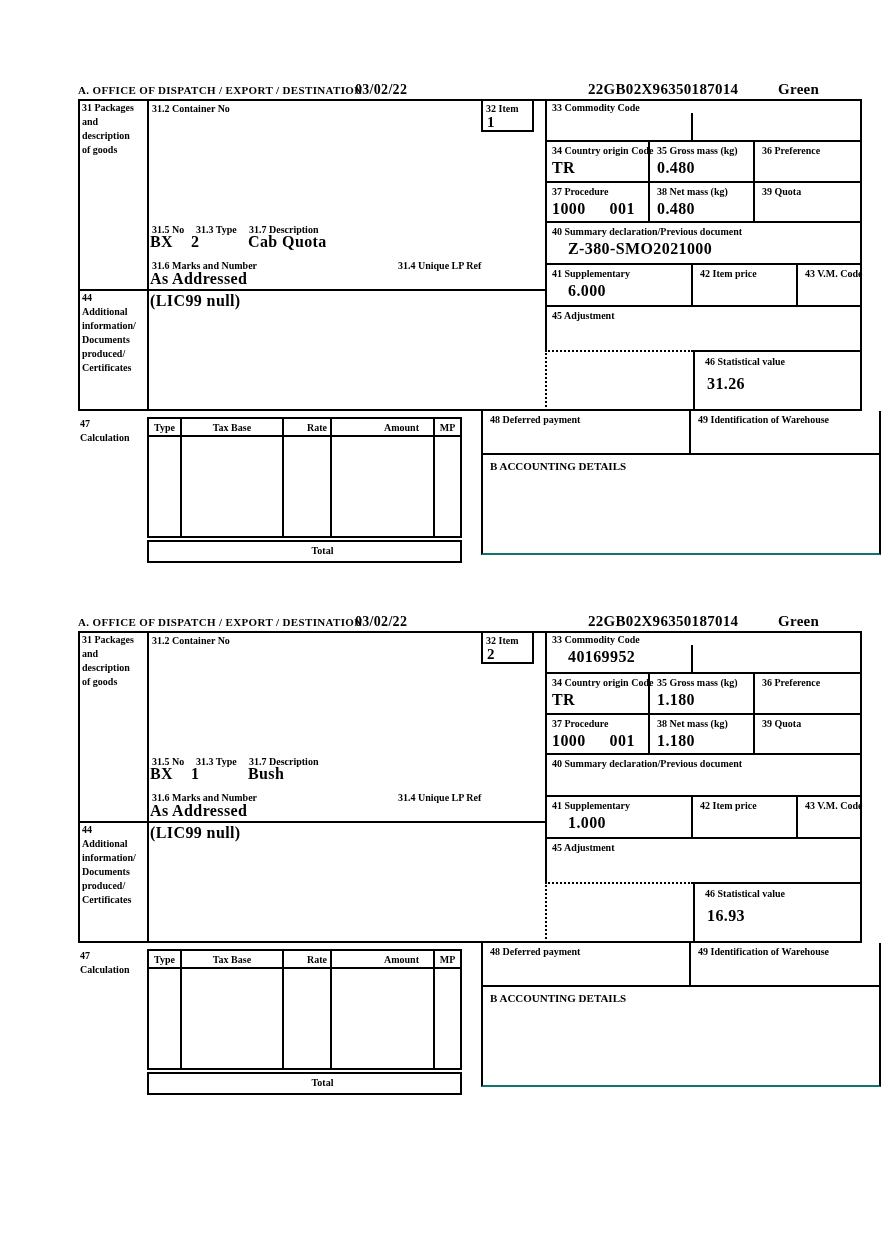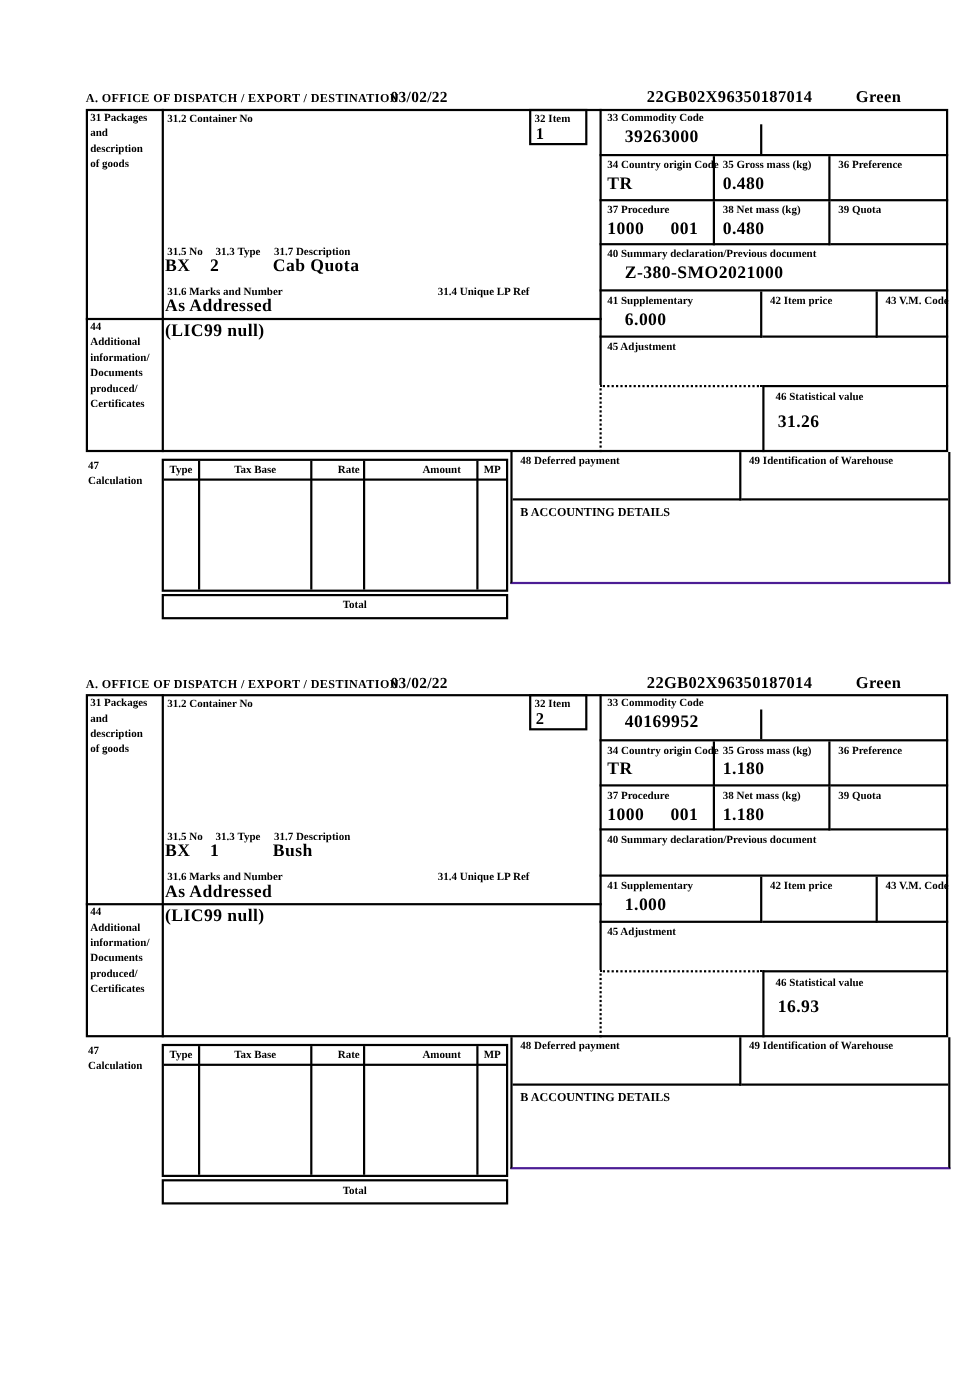--- a/index.html
+++ b/index.html
@@ -18,22 +18,22 @@
   .cl{padding:3px 0 0 7px;}          
   .cv{padding:2px 0 0 7px;}          
   .ind{padding-left:23px;}
   .hdr-title{font-size:11px;font-weight:bold;letter-spacing:.35px;white-space:nowrap;}
   .hdr-val{font-size:14px;font-weight:bold;letter-spacing:.3px;white-space:nowrap;font-family:Liberation Serif, serif;}
   .hdr-ref{font-size:15px;font-weight:bold;letter-spacing:.3px;white-space:nowrap;}
   .tax{position:absolute;left:147px;width:315px;height:121px;border:2px solid #000;box-sizing:border-box;}
   .th{position:absolute;top:3px;font-size:10px;font-weight:bold;box-sizing:border-box;}
   .total{position:absolute;left:147px;width:315px;height:23px;border:2px solid #000;box-sizing:border-box;
          font-size:10px;font-weight:bold;text-align:center;line-height:18px;padding-left:36px;}
-  .grp{position:absolute;left:464px;width:400px;height:120px;box-sizing:border-box;
-       border-left:2px solid #000;border-right:2px solid #000;border-bottom:2px solid #4c1d95;}
+  .grp{position:absolute;left:481px;width:400px;height:144px;box-sizing:border-box;
+       border-left:2px solid #000;border-right:2px solid #000;border-bottom:2px solid #0f766e;}
 </style>
 </head>
 <body>
 
 <div class="page">
 
   <div class="s" style="top:80px;">
 
     <div class="abs hdr-title" style="left:78px;top:4px;">A.  OFFICE OF DISPATCH / EXPORT / DESTINATION</div>
     <div class="abs hdr-val" style="left:355px;top:2px;">03/02/22</div>
@@ -67,21 +67,20 @@
     <div class="abs val" style="left:150px;top:153px;">BX</div>
     <div class="abs val" style="left:191px;top:153px;">2</div>
     <div class="abs val" style="left:248px;top:153px;">Cab Quota</div>
     <div class="abs lbl" style="left:152px;top:180px;">31.6 Marks and Number</div>
     <div class="abs lbl" style="left:398px;top:180px;">31.4 Unique LP Ref</div>
     <div class="abs val" style="left:150px;top:190px;">As Addressed</div>
     <div class="abs val" style="left:150px;top:212px;">(LIC99 null)</div>
 
     <div class="box bb" style="left:545px;top:19px;width:317px;height:43px;">
       <div class="lbl cl">33 Commodity Code</div>
-      <div class="val cv ind">39263000</div>
       <div class="abs" style="left:146px;top:14px;width:2px;height:27px;background:#000;"></div>
     </div>
     <div class="box bb br" style="left:545px;top:62px;width:105px;height:41px;">
       <div class="lbl cl">34 Country origin Code</div>
       <div class="val cv">TR</div>
     </div>
     <div class="box bb br" style="left:650px;top:62px;width:105px;height:41px;">
       <div class="lbl cl">35 Gross mass (kg)</div>
       <div class="val cv">0.480</div>
     </div>

